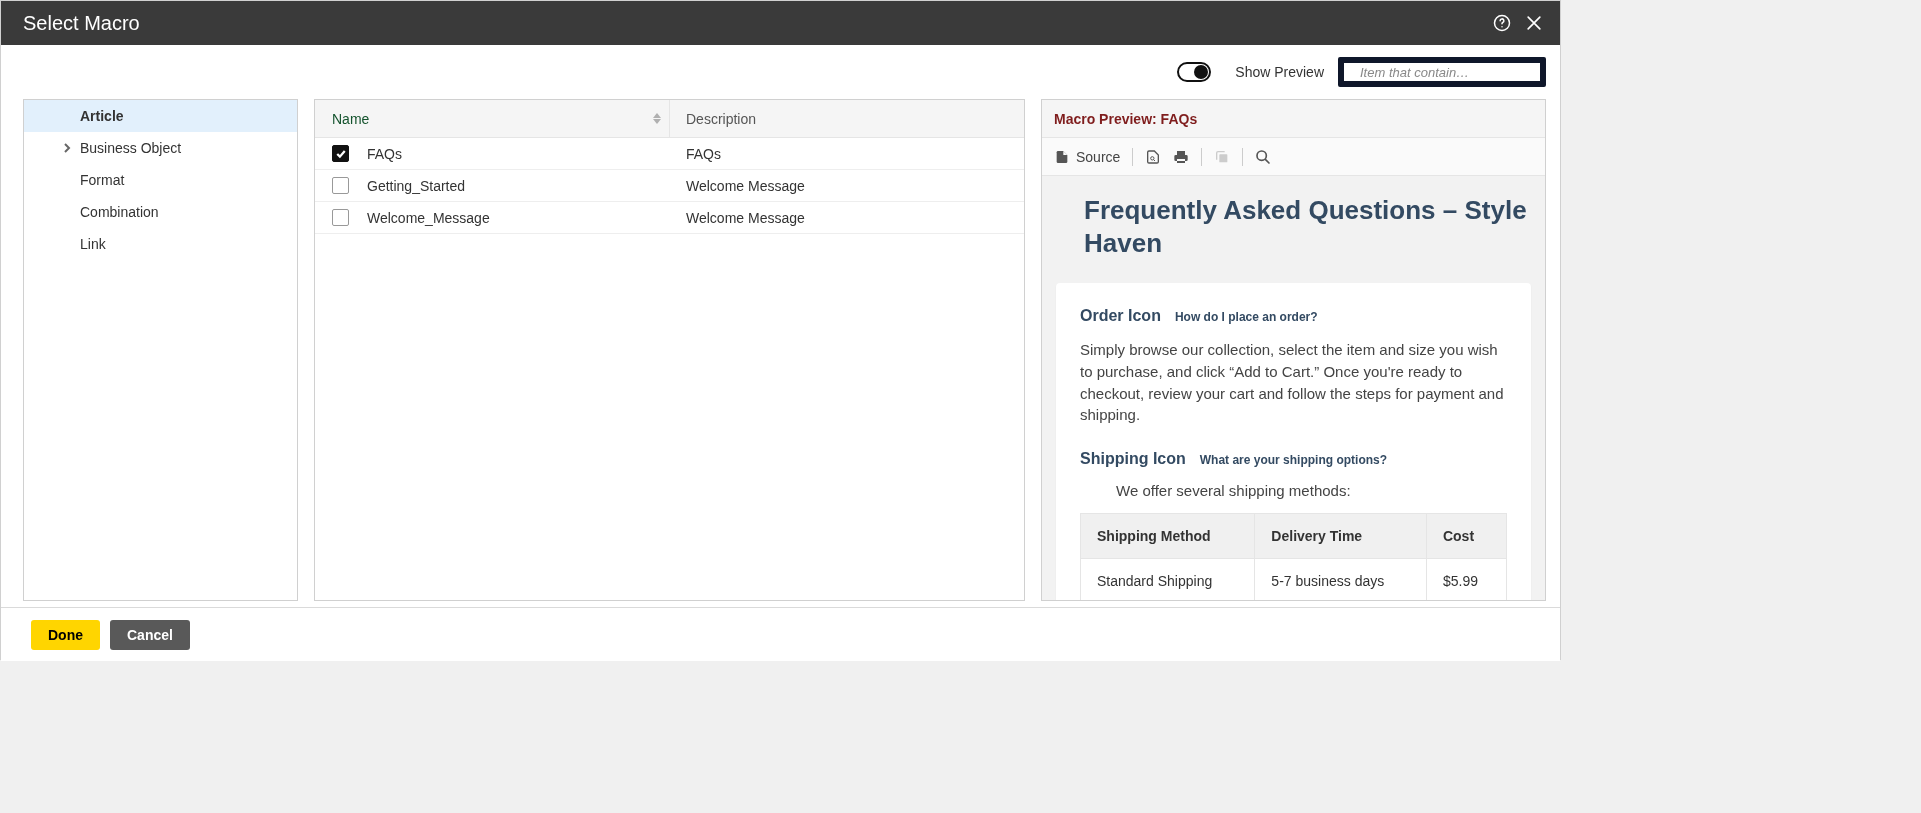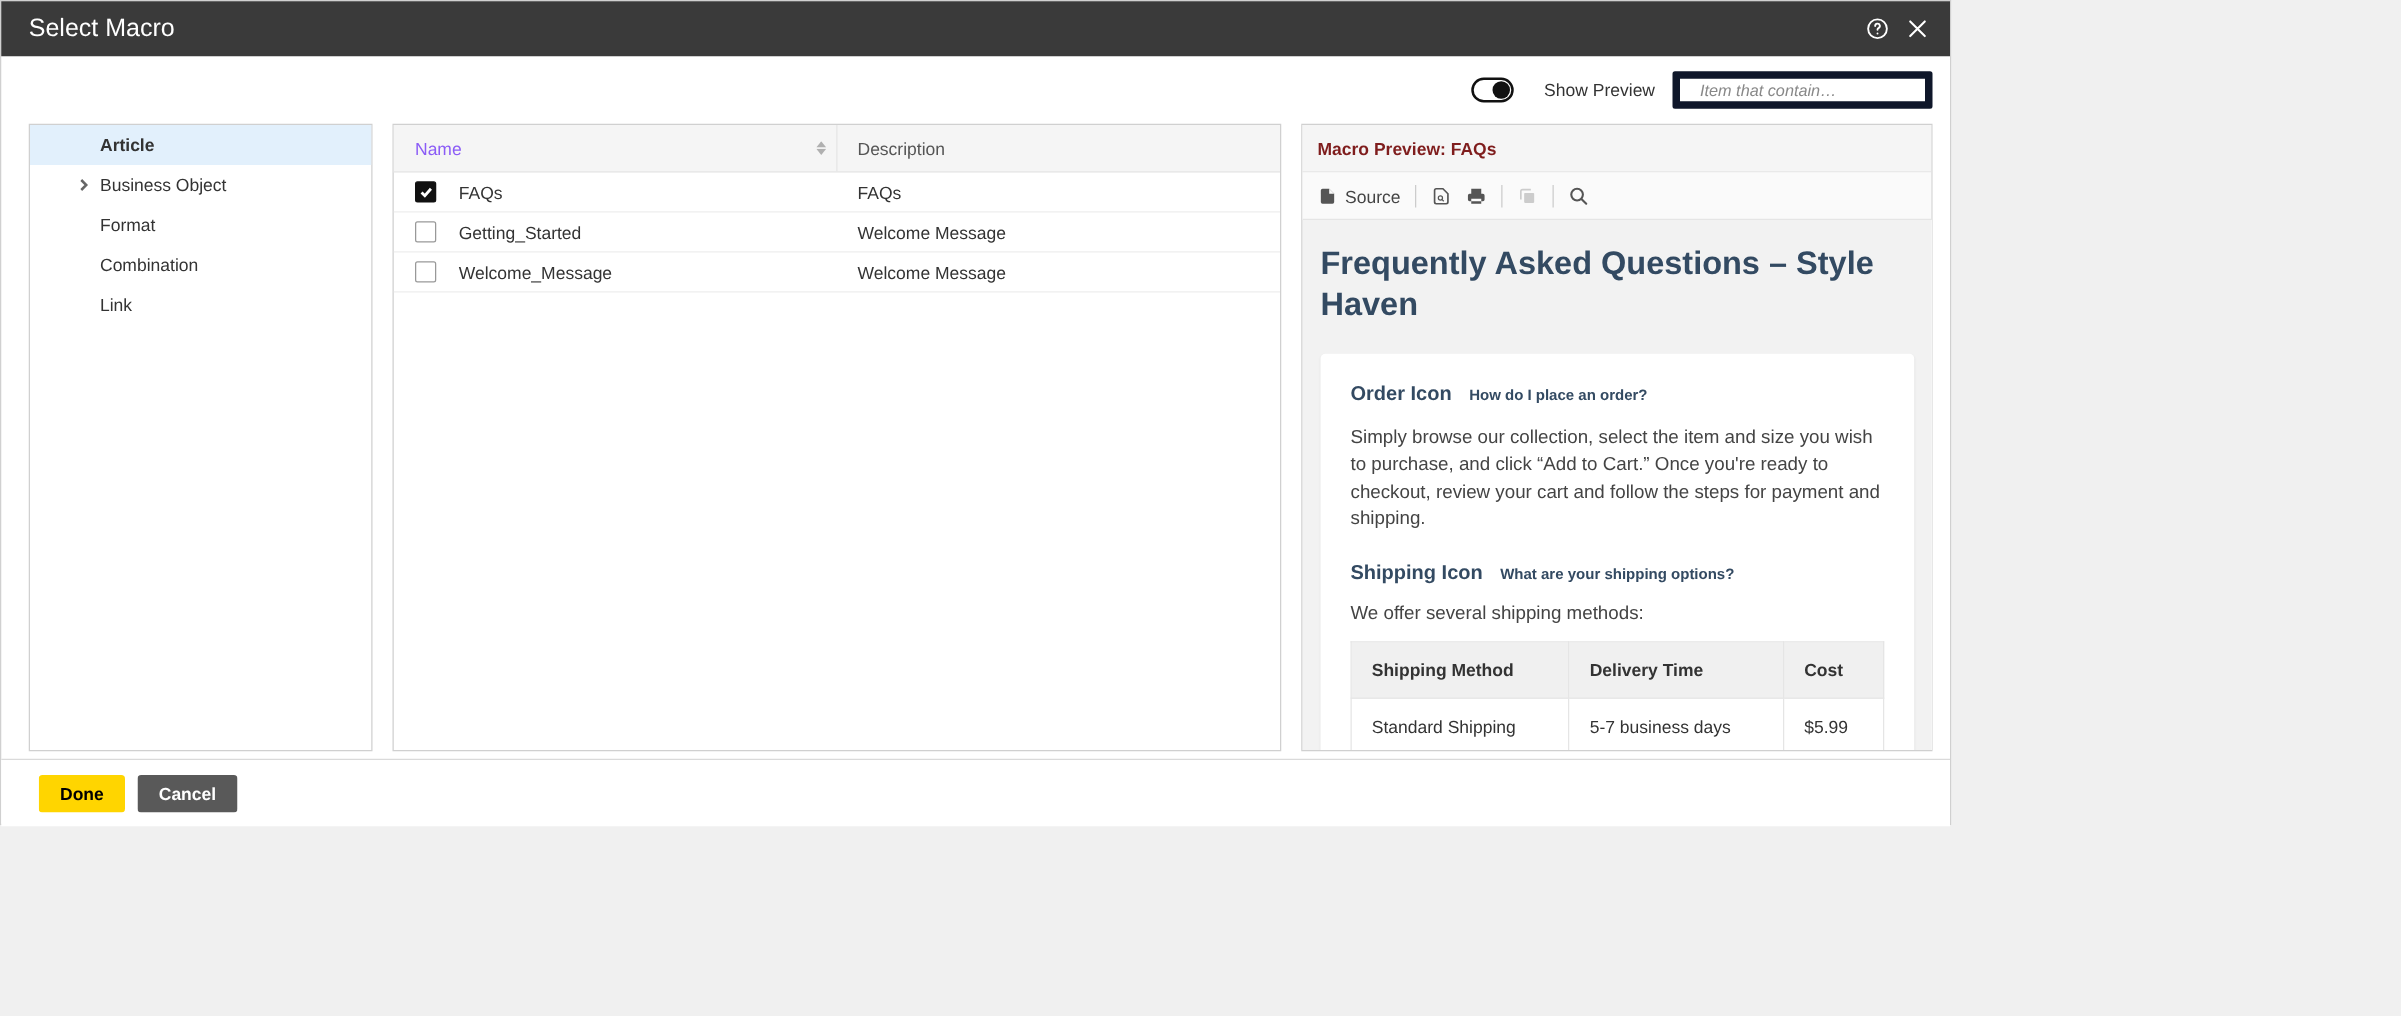--- a/index.html
+++ b/index.html
@@ -57,21 +57,21 @@
     .tree-chevron svg { width: 10px; height: 10px; stroke: #666; fill: none; stroke-width: 2; }
 
     .center-panel {
       width: 711px; border: 1px solid #d0d0d0; background: #fff; display: flex; flex-direction: column;
     }
     .col-headers {
       height: 38px; display: flex; background: #f5f5f5; border-bottom: 1px solid #e5e5e5;
     }
     .col-name {
       width: 355px; border-right: 1px solid #e5e5e5; display: flex; align-items: center; padding-left: 17px;
-      font-size: 14px; color: #8b5cf6; position: relative;
+      font-size: 14px; color: #14532d; position: relative;
     }
     .col-desc {
       flex: 1; display: flex; align-items: center; padding-left: 16px; font-size: 14px; color: #555;
     }
     .sort-icon { position: absolute; right: 8px; display: flex; flex-direction: column; gap: 1px; }
     .sort-icon svg { width: 8px; height: 5px; fill: #b0b0b0; }
 
     .list-row {
       height: 32px; display: flex; align-items: center; border-bottom: 1px solid #eee; cursor: pointer;
     }
@@ -99,32 +99,32 @@
     .ptool svg { width: 16px; height: 16px; fill: #555; }
     .ptool.disabled svg { fill: #ccc; }
     .ptool-label { font-size: 14px; color: #444; }
     .toolbar-sep { width: 1px; height: 18px; background: #ccc; }
 
     .preview-body {
       flex: 1; overflow-y: scroll; background: #f2f2f2; padding: 18px 14px;
       position: relative;
     }
     .preview-body h1 {
-      font-size: 26px; font-weight: 700; color: #334a62; line-height: 1.25; margin-bottom: 24px;
+      font-size: 26px; font-weight: 700; color: #334a62; line-height: 1.25; margin-bottom: 24px; margin-left: 28px;
     }
     .faq-card {
       background: #fff; border-radius: 4px; padding: 24px; box-shadow: 0 1px 2px rgba(0,0,0,0.06);
     }
     .faq-q {
       display: flex; align-items: baseline; gap: 14px; margin-bottom: 14px;
     }
     .faq-icon-label { font-size: 16px; font-weight: 700; color: #334a62; }
     .faq-q-text { font-size: 12px; font-weight: 700; color: #334a62; }
     .faq-a { font-size: 15px; color: #444; line-height: 1.45; margin-bottom: 24px; }
-    .faq-intro { font-size: 15px; color: #444; margin-bottom: 14px; }
+    .faq-intro { font-size: 15px; color: #444; margin-bottom: 14px; margin-left: 36px; }
 
     .ship-table { width: 100%; border-collapse: collapse; }
     .ship-table th {
       background: #f0f0f0; text-align: left; padding: 14px 16px; font-size: 14px; font-weight: 700; color: #333;
       border: 1px solid #e5e5e5;
     }
     .ship-table td {
       padding: 14px 16px; font-size: 14px; color: #333; border: 1px solid #e5e5e5;
     }
 

